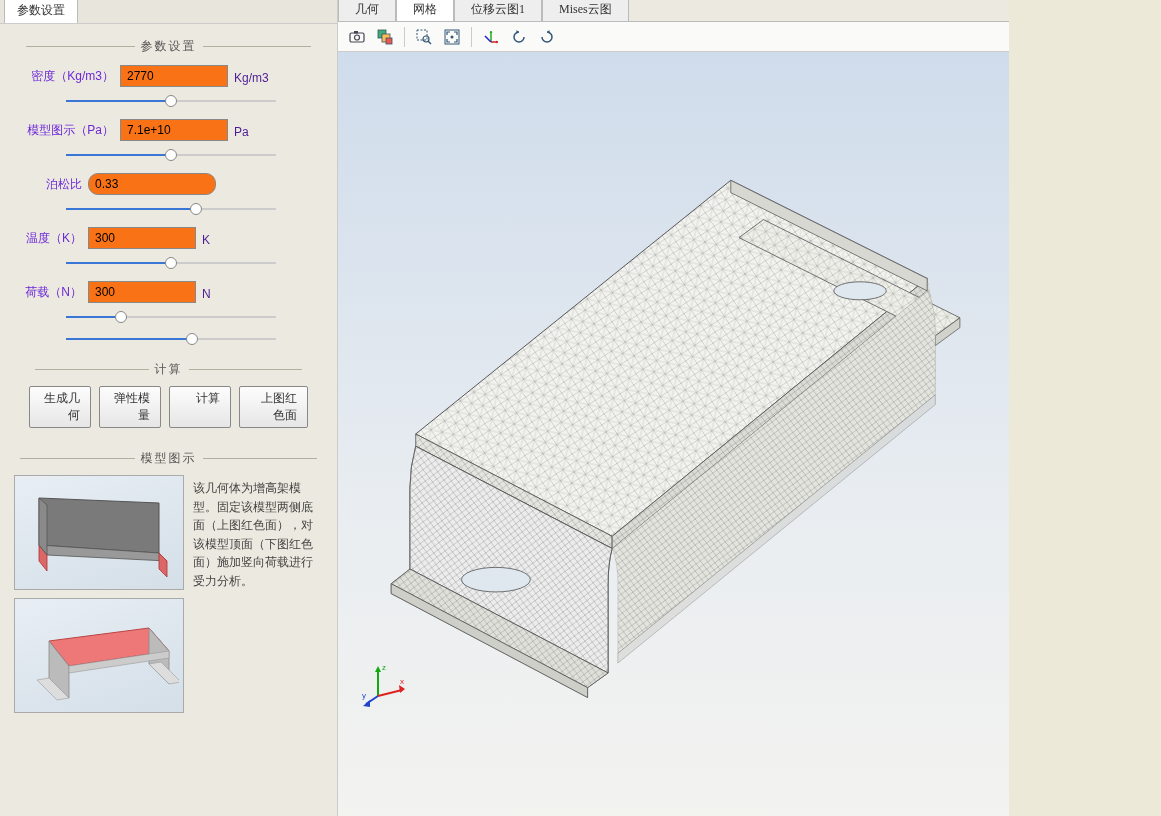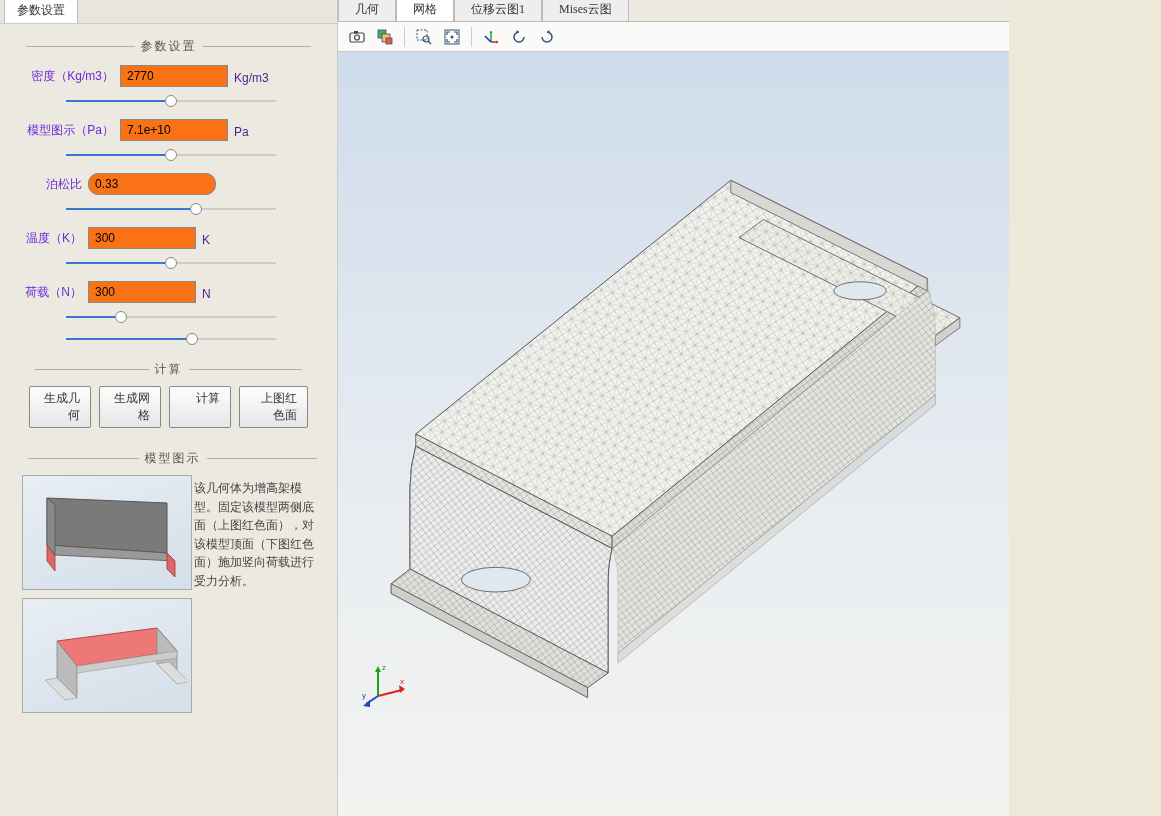--- a/index.html
+++ b/index.html
@@ -26,22 +26,22 @@
   
   .slider-row { margin:6px 0 0 46px; width:210px; position:relative; height:16px;}
   .slider-track { position:absolute; top:7px; left:0; right:0; height:2px; background:#ccc;}
   .slider-fill { position:absolute; top:7px; left:0; height:2px; background:#3a76d6;}
   .slider-thumb { position:absolute; top:2px; width:12px; height:12px; background:#fff; border:1px solid #888; border-radius:50%; transform:translateX(-50%);}
   
   .compute-block { padding:0 29px;}
   .btn-row { display:flex; gap:8px; justify-content:center; margin:8px 0;}
   .btn { padding:3px 10px; background:linear-gradient(#fdfdfd,#e6e6e6); border:1px solid #888; border-radius:2px; font-size:12px; cursor:pointer; min-width:62px; text-align:right;}
   
-  .model-block { padding:0 14px;margin-left:8px; }
-  .model-imgs { display:flex; gap:0;}
+  .model-block { padding:0 14px; }
+  .model-imgs { display:flex; gap:7px;}
   .thumbs { display:flex; flex-direction:column; gap:8px;}
   .thumb { width:170px; height:115px; border:1px solid #aaa; background:linear-gradient(160deg,#e8eef4 0%, #d4dfe8 100%); display:flex; align-items:center; justify-content:center; overflow:hidden;}
   .desc-text { flex:1; font-size:12px; color:#444; line-height:1.55; padding:4px 2px;}
   
   
   .tabs-bar { height:22px; display:flex; align-items:flex-end; border-bottom:1px solid #bbb; background:#eceae0; padding-left:0px;}
   .rtab { padding:3px 16px; border:1px solid #bbb; border-bottom:none; background:#eee; font-size:12px; margin-right:0px; cursor:pointer; font-family:"SimSun","Microsoft YaHei";}
   .rtab.active { background:#fff;}
   
   .toolbar { height:30px; display:flex; align-items:center; gap:2px; padding:2px 6px; border-bottom:1px solid #ccc; background:#fafaf8;}
@@ -132,21 +132,21 @@
     </div>
 
     <div class="compute-block">
       <div class="fieldset-title">
         <div class="line"></div>
           <div class="txt">计算</div>
           <div class="line"></div>
       </div>
       <div class="btn-row">
         <div class="btn">生成几何</div>
-        <div class="btn">生成网格</div>
+        <div class="btn">弹性模量</div>
         <div class="btn">计算</div>
         <div class="btn">上图红色面</div>
       </div>
     </div>
 
     <div class="model-block">
       <div class="fieldset-title">
         <div class="line"></div>
           <div class="txt">模型图示</div>
           <div class="line"></div>

